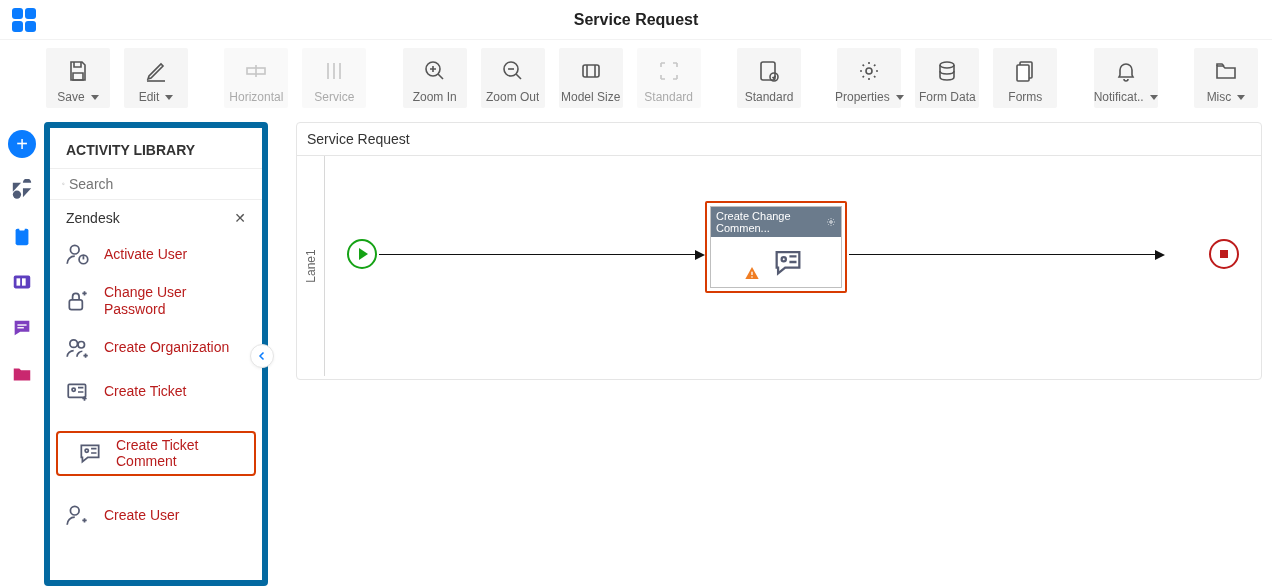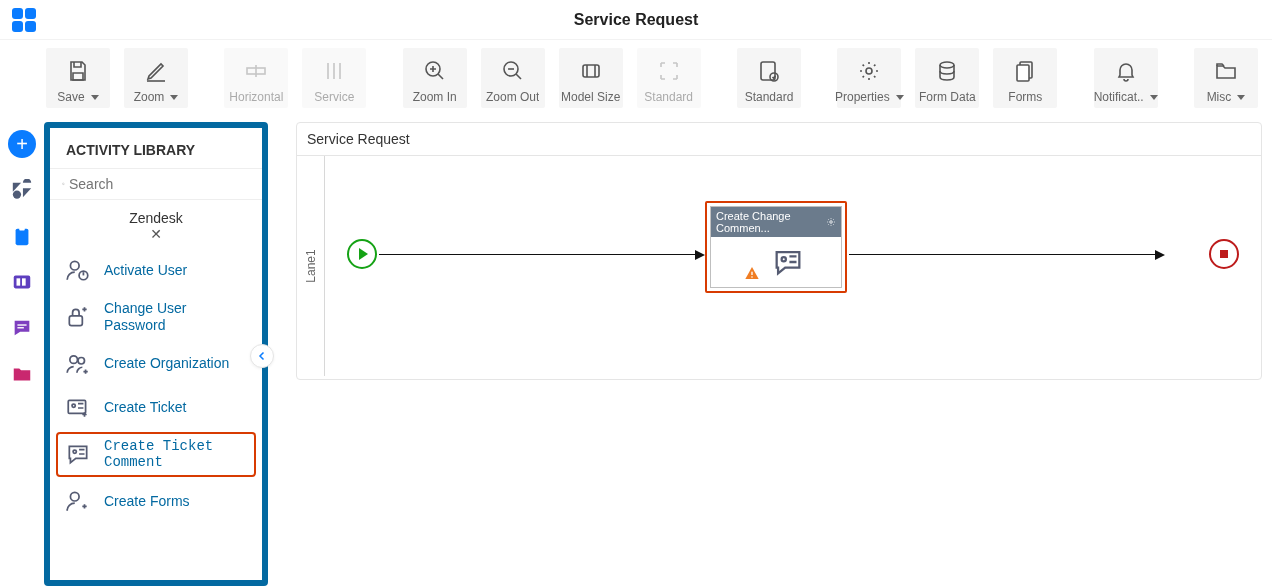--- a/index.html
+++ b/index.html
@@ -27,25 +27,25 @@
 
     .main { display: flex; height: calc(586px - 40px - 82px); }
     .rail { width: 44px; background: #fff; display: flex; flex-direction: column; align-items: center; gap: 18px; padding-top: 8px; }
     .rail-icon { width: 28px; height: 28px; display: flex; align-items: center; justify-content: center; border-radius: 4px; cursor: pointer; }
     .rail-add { background: #0a7cff; color: #fff; border-radius: 50%; font-size: 20px; line-height: 1; }
 
     .side-panel { width: 224px; border: 6px solid #0369a1; border-radius: 4px; background: #fff; display: flex; flex-direction: column; position: relative; }
     .side-header { padding: 14px 16px 10px 16px; font-size: 14px; font-weight: 700; color: #333; }
     .search-row { border-top: 1px solid #eee; border-bottom: 1px solid #eee; display: flex; align-items: center; padding: 6px 12px; gap: 4px; }
     .search-row input { border: none; outline: none; font-size: 14px; color: #666; flex: 1; background: transparent; }
-    .group-row { display: flex; align-items: center; justify-content: space-between; padding: 10px 16px 6px 16px; font-size: 14px; color: #333; font-weight: 500; flex-direction: column; }
+    .group-row { display: flex; align-items: center; justify-content: space-between; padding: 10px 16px 6px 16px; font-size: 14px; color: #333; font-weight: 500; }
     .close-x { color: #555; cursor: pointer; font-size: 14px; }
     .lib-item { display: flex; align-items: center; gap: 12px; padding: 8px 14px; border-radius: 4px; cursor: pointer; }
-    .lib-item .lbl { font-size: 14px; color: #0369a1; line-height: 1.2; }
-    .lib-item.selected { outline: 2px solid #d83b01; outline-offset: -2px; margin: 2px 6px; padding: 6px 8px; font-family: Liberation Mono, monospace; }
+    .lib-item .lbl { font-size: 14px; color: #b91c1c; line-height: 1.2; }
+    .lib-item.selected { outline: 2px solid #d83b01; outline-offset: -2px; margin: 17px 6px; padding: 6px 20px; }
     .lib-icon { width: 28px; height: 28px; display: flex; align-items: center; justify-content: center; color: #555b72; flex-shrink: 0; }
     .collapse-btn { position: absolute; right: -12px; top: 216px; width: 24px; height: 24px; background: #fff; border: 1px solid #e5e5e5; border-radius: 50%; display: flex; align-items: center; justify-content: center; color: #0a7cff; cursor: pointer; box-shadow: 0 1px 3px rgba(0,0,0,0.06); }
 
     .canvas-wrap { flex: 1; padding: 0 10px 0 28px; }
     .canvas { border: 1px solid #e5e5e5; border-radius: 4px; height: 258px; position: relative; background: #fff; }
     .canvas-title { border-bottom: 1px solid #e5e5e5; padding: 8px 10px; font-size: 14px; color: #333; }
     .lane-row { position: relative; height: 220px; }
     .lane-label { position: absolute; left: 0; top: 0; bottom: 0; width: 28px; border-right: 1px solid #d8d8d8; display: flex; align-items: center; justify-content: center; }
     .lane-label span { transform: rotate(-90deg); font-size: 12px; color: #666; white-space: nowrap; }
 
@@ -91,21 +91,21 @@
   </div>
 
   <div class="toolbar-btn">
     <div class="toolbar-icon">
       <svg width="24" height="24" viewBox="0 0 24 24" fill="none" stroke="#555" stroke-width="1.6">
           <path d="M4 20l3-1 12-12-2-2L5 17l-1 3z"></path>
           <path d="M3 22h18"></path>
         </svg>
     </div>
     <div class="toolbar-label-row chev">
-        <span>Zoom</span>
+        <span>Edit</span>
       </div>
   </div>
 
   <div class="tb-spacer"></div>
 
   <div class="toolbar-btn disabled">
     <div class="toolbar-icon">
       <svg width="24" height="24" viewBox="0 0 24 24" fill="none" stroke="#999" stroke-width="1.6">
           <rect x="3" y="9" width="18" height="6"></rect>
           <path d="M12 6v12"></path>
@@ -381,21 +381,21 @@
     </div>
 
     <div class="lib-item">
       <div class="lib-icon">
           <svg width="26" height="26" viewBox="0 0 24 24" fill="none" stroke="#555b72" stroke-width="1.6">
             <circle cx="9" cy="8" r="4"></circle>
             <path d="M2 21c0-4 3-7 7-7"></path>
             <path d="M18 15v4M16 17h4"></path>
           </svg>
         </div>
-      <span class="lbl">Create Forms</span>
+      <span class="lbl">Create User</span>
     </div>
 
     <div class="collapse-btn">
       <svg width="12" height="12" viewBox="0 0 24 24" fill="none" stroke="#0a7cff" stroke-width="3">
           <path d="M15 5l-7 7 7 7"></path>
         </svg>
     </div>
   </div>
 
   <div class="canvas-wrap">

